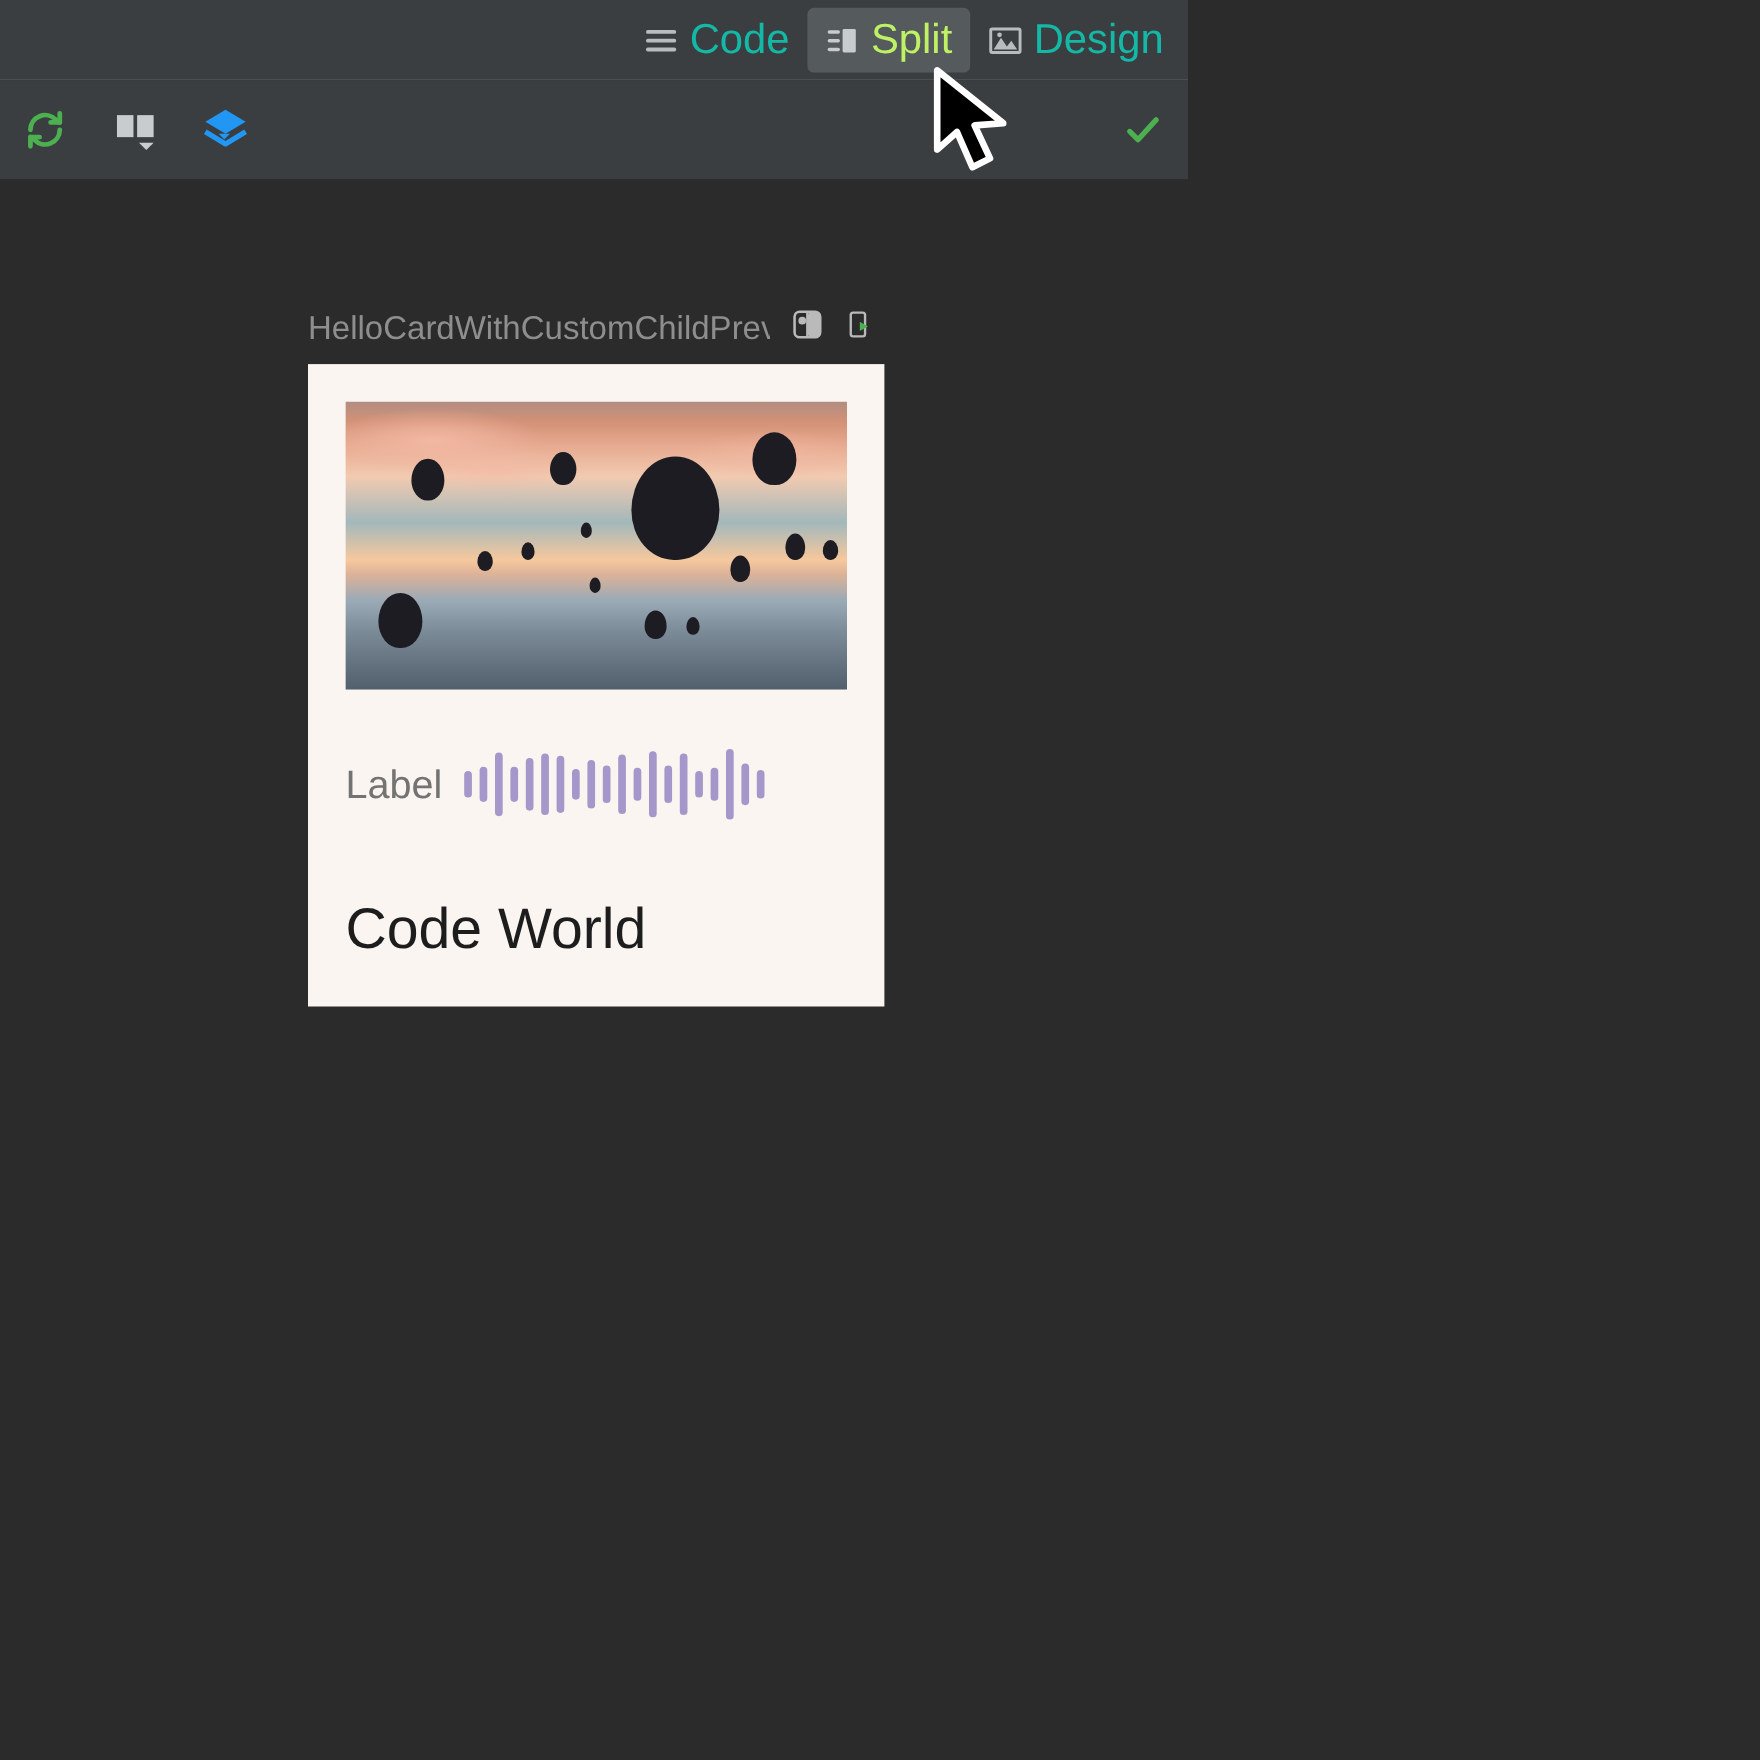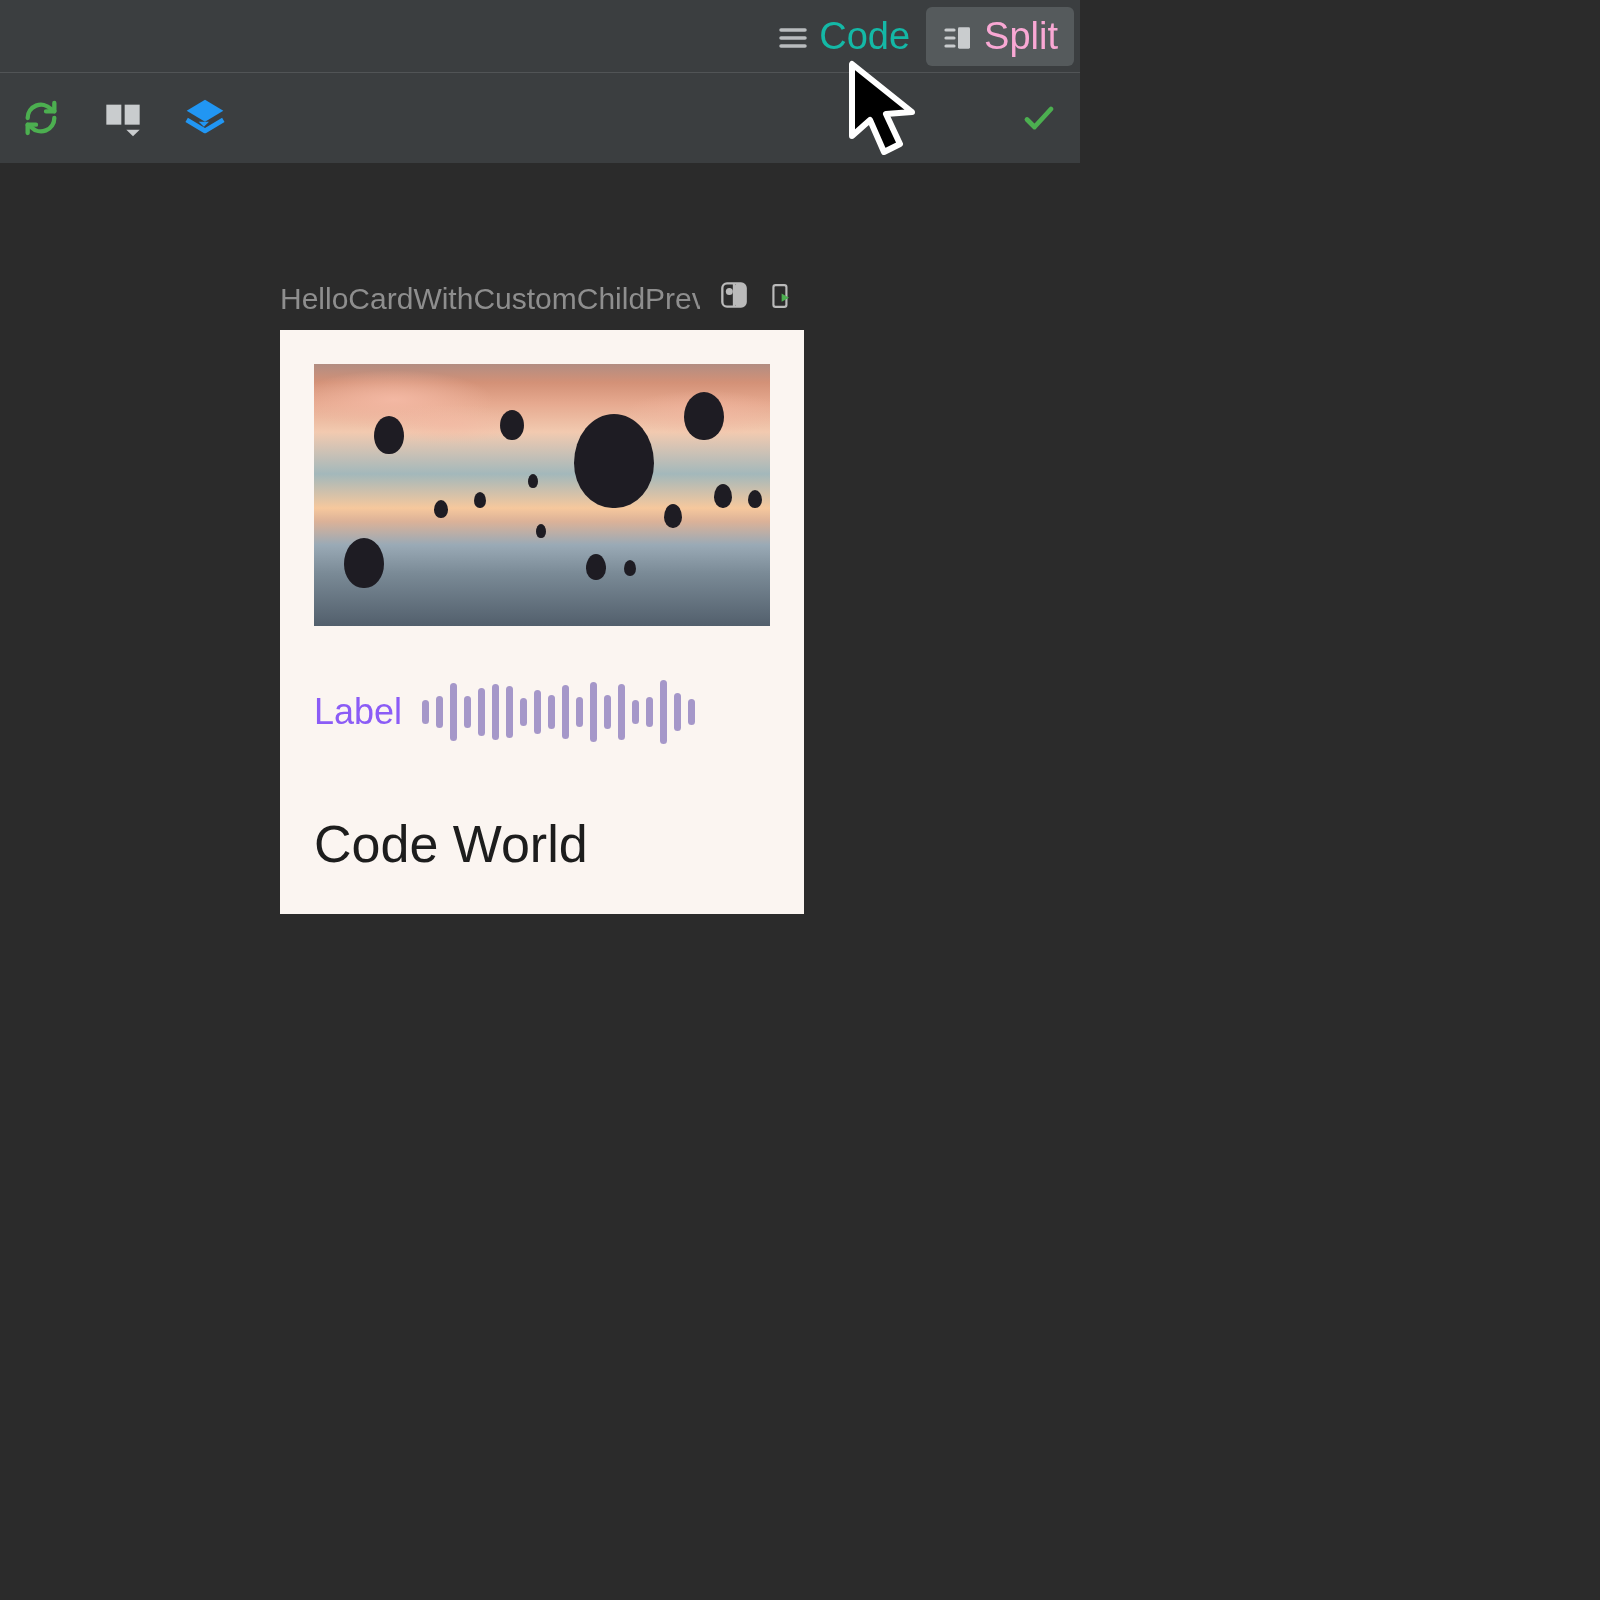--- a/index.html
+++ b/index.html
@@ -27,21 +27,21 @@
     align-items: center;
     gap: 10px;
     padding: 8px 16px;
     font-size: 38px;
     color: #14b8a6;
     cursor: default;
     border-radius: 6px;
   }
   .view-tab.active {
     background: #555a5c;
-    color: #f9a8d4;
+    color: #bef264;
   }
   .tab-icon {
     width: 32px;
     height: 32px;
     display: inline-block;
   }
 
   
   .secondary-toolbar {
     background: #3b3e40;
@@ -139,21 +139,21 @@
     border-radius: 50% 50% 48% 48% / 55% 55% 45% 45%;
   }
   .label-row {
     display: flex;
     align-items: center;
     margin-top: 54px;
     gap: 20px;
   }
   .label-text {
     font-size: 36px;
-    color: #8b5cf6;
+    color: #737373;
   }
   .waveform {
     display: flex;
     align-items: center;
     gap: 7px;
   }
   .waveform .bar {
     width: 7px;
     background: #a597c9;
     border-radius: 3.5px;
@@ -196,20 +196,30 @@
       <svg viewBox="0 0 24 24" width="32" height="32">
         <g stroke="#c9ccce" stroke-width="2.4" stroke-linecap="round">
           <line x1="3" y1="6" x2="9" y2="6"></line>
             <line x1="3" y1="12" x2="9" y2="12"></line>
             <line x1="3" y1="18" x2="9" y2="18"></line>
         </g>
         <rect x="12" y="4" width="9" height="16" fill="#c9ccce" rx="1"></rect>
       </svg>
     </span>
     <span>Split</span>
+  </div>
+  <div class="view-tab">
+    <span class="tab-icon">
+      <svg viewBox="0 0 24 24" width="32" height="32">
+        <rect x="2" y="4" width="20" height="16" rx="1" fill="none" stroke="#b9bcbe" stroke-width="2"></rect>
+        <polygon points="4,18 9,10 13,16 16,12 20,18" fill="#b9bcbe"></polygon>
+        <circle cx="8" cy="8" r="1.6" fill="#b9bcbe"></circle>
+      </svg>
+    </span>
+    <span>Design</span>
   </div>
 </div>
 
 <div class="secondary-toolbar">
   <div class="toolbar-left">
     <div class="toolbar-btn">
       <svg viewBox="0 0 24 24" width="40" height="40">
         <path d="M4 12a8 8 0 0 1 13.8-5.5L20 8" fill="none" stroke="#4caf50" stroke-width="2.6" stroke-linecap="round"></path>
         <polyline points="20,3 20,8 15,8" fill="none" stroke="#4caf50" stroke-width="2.6" stroke-linecap="round" stroke-linejoin="round"></polyline>
         <path d="M20 12a8 8 0 0 1-13.8 5.5L4 16" fill="none" stroke="#4caf50" stroke-width="2.6" stroke-linecap="round"></path>

